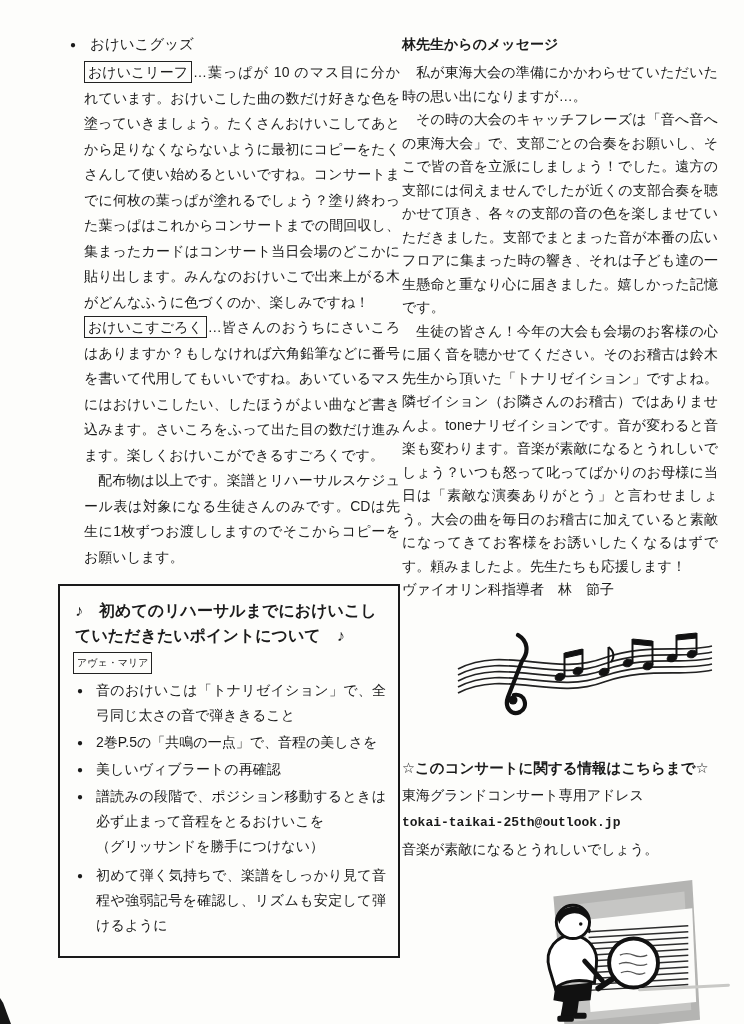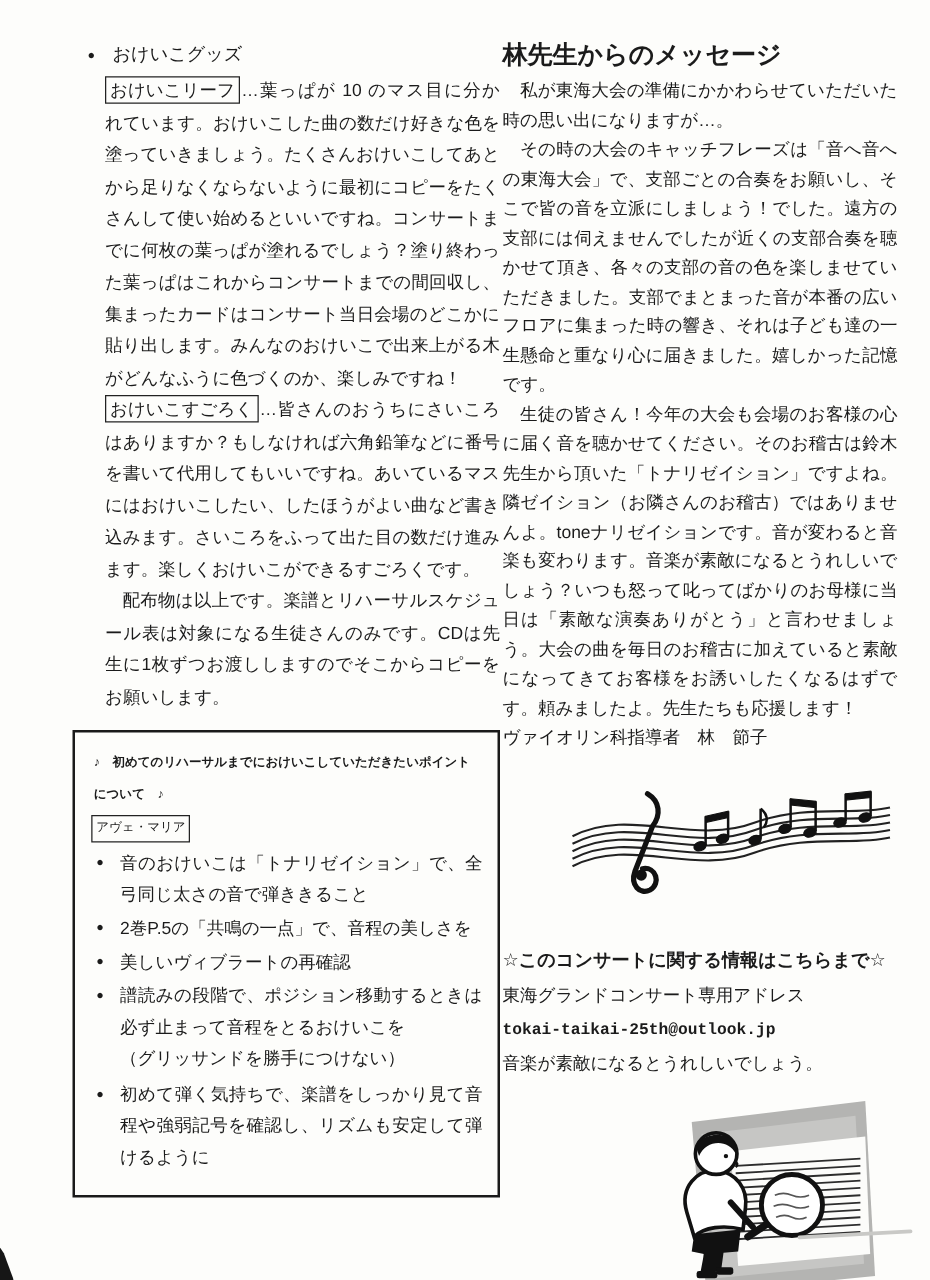--- a/index.html
+++ b/index.html
@@ -14,28 +14,28 @@
   .col-left{position:absolute;left:58px;top:32px;width:342px;}
   .bullet-head{display:flex;align-items:flex-start;gap:14px;font-size:14.5px;line-height:25px;margin:0 0 3px 12px;}
   .bullet-head .dot{font-size:10px;line-height:25px;}
   .col-left p.body{margin:0 0 0 26px;font-size:14px;line-height:25.5px;text-align:justify;}
   .boxed{display:inline-block;border:1.5px solid #222;padding:0 3px;line-height:20px;margin-right:1px;}
   p.handout{margin-top:10px;text-indent:1em;}
   .points-box{
     margin-top:14px;border:2px solid #1a1a1a;padding:12px 12px 14px 13px;
     background:#fdfdfb;
   }
-  .points-box .title{font-weight:700;font-size:10px;line-height:25px;margin:0 0 4px 2px;white-space:pre-line;}
+  .points-box .title{font-weight:700;font-size:16px;line-height:25px;margin:0 0 4px 2px;white-space:pre-line;}
   .points-box .songlabel{margin:2px 0 4px 0;font-size:10px;}
   .points-box ul{list-style:none;margin:2px 0 4px 0;padding:0;}
   .points-box li{display:flex;gap:13px;font-size:14px;line-height:25px;margin:0 0 2px 4px;white-space:pre-line;text-align:justify;}
   .points-box li .dot{font-size:10px;line-height:25px;}
   
   .col-right{position:absolute;left:402px;top:32px;width:316px;}
-  .col-right h2{margin:0 0 5px 0;font-size:20px;font-weight:700;line-height:24px;}
+  .col-right h2{margin:0 0 5px 0;font-size:14px;font-weight:700;line-height:24px;}
   .col-right p.msg{margin:0;font-size:14px;line-height:23.5px;text-indent:1em;text-align:justify;}
   .signature{margin-top:3px;font-size:14px;padding-right:4px;}
   .staff-wrap{margin:26px 4px 0 auto;width:258px;}
   .contact{margin-top:30px;}
   .contact .c-title{font-weight:700;font-size:14.5px;line-height:27px;margin:0;}
   .contact .c-line{font-size:14px;line-height:27px;margin:0;}
   .contact .c-email{font-family:Liberation Mono, monospace;font-weight:700;font-size:13px;line-height:27px;margin:0;}
   .illu-wrap{margin:12px 6px 0 auto;width:196px;}
   
   .corner-smudge{

